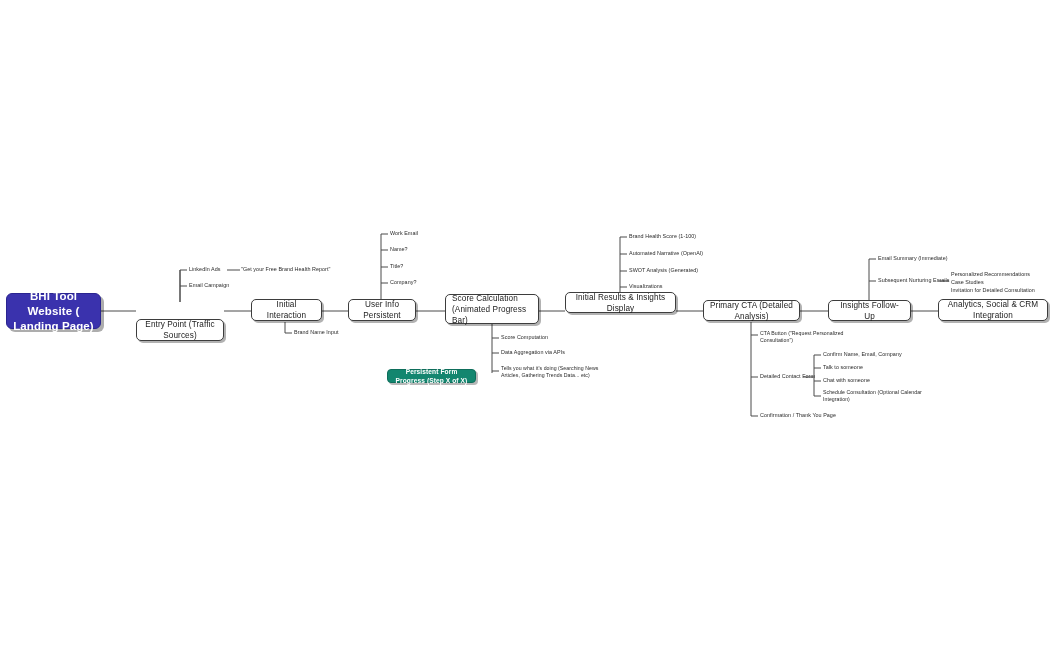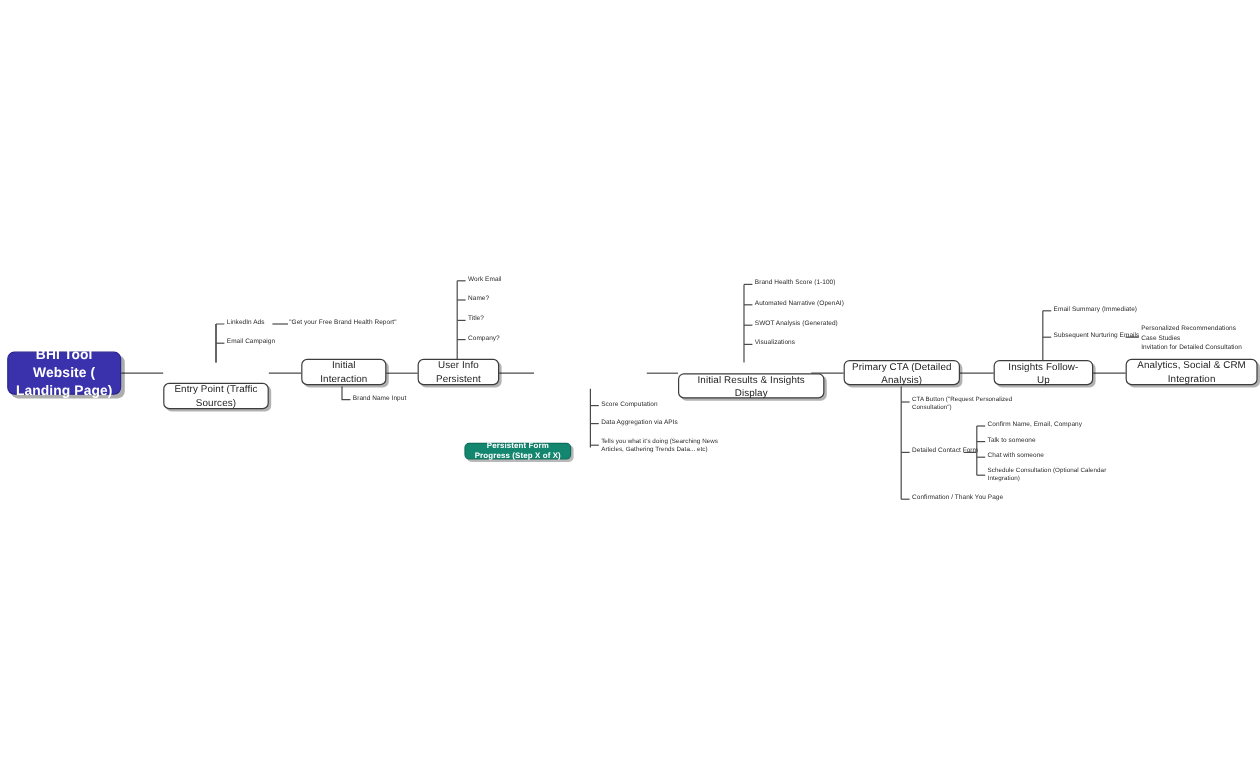--- a/index.html
+++ b/index.html
@@ -123,22 +123,24 @@
 
   <div class="node root" style="left:6px;top:293px;width:95px;height:36px;">BHI Tool Website (
 Landing Page)</div>
 
   <div class="node" style="left:136px;top:299px;width:88px;height:22px;margin-top:20px;">Entry Point (Traffic Sources)</div>
 
   <div class="node" style="left:251px;top:299px;width:71px;height:22px;">Initial Interaction</div>
 
   <div class="node" style="left:348px;top:299px;width:68px;height:22px;">User Info Persistent</div>
 
+  <div class="node" style="left:445px;top:294px;width:94px;height:30px;justify-content:flex-start;text-align:left;">Score Calculation (Animated
+Progress Bar)</div>
 
-  <div class="node" style="left:565px;top:311px;width:122px;height:21px;">Initial Results &amp; Insights Display</div>
+  <div class="node" style="left:565px;top:292px;width:111px;height:21px;">Initial Results &amp; Insights Display</div>
 
   <div class="node" style="left:703px;top:300px;width:97px;height:21px;">Primary CTA (Detailed Analysis)</div>
 
   <div class="node" style="left:828px;top:300px;width:83px;height:21px;">Insights Follow-Up</div>
 
   <div class="node" style="left:938px;top:299px;width:110px;height:22px;">Analytics, Social &amp; CRM Integration</div>
 
   <div class="node accent" style="left:387px;top:369px;width:89px;height:14px;">Persistent Form Progress (Step X of X)</div>
 
   <div class="leaf" style="left:189px;top:266px;">LinkedIn Ads</div>

